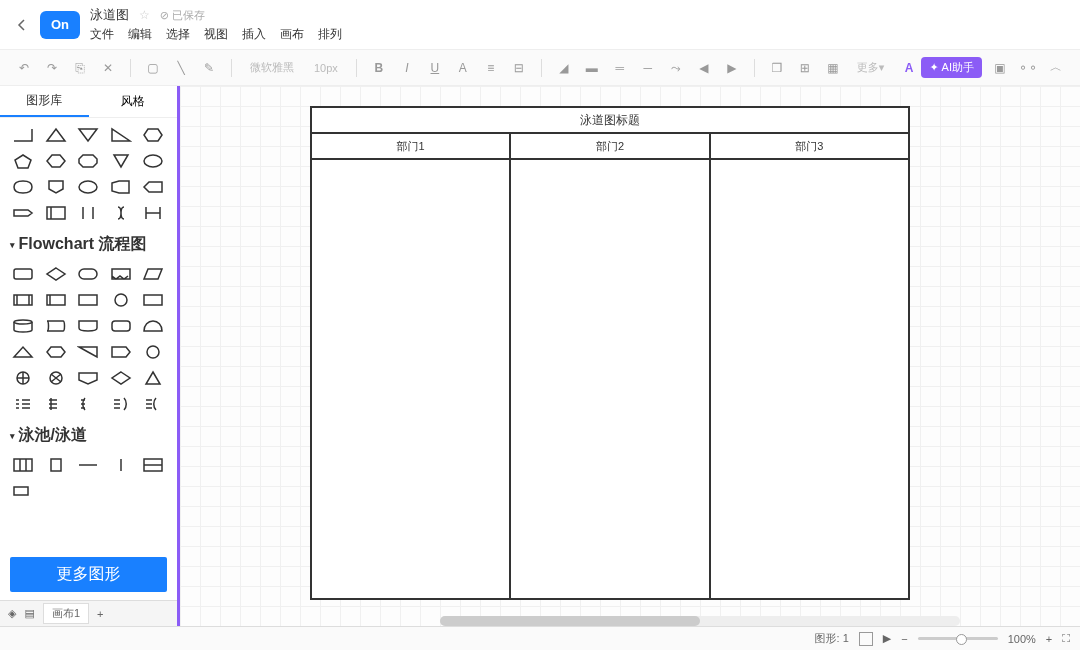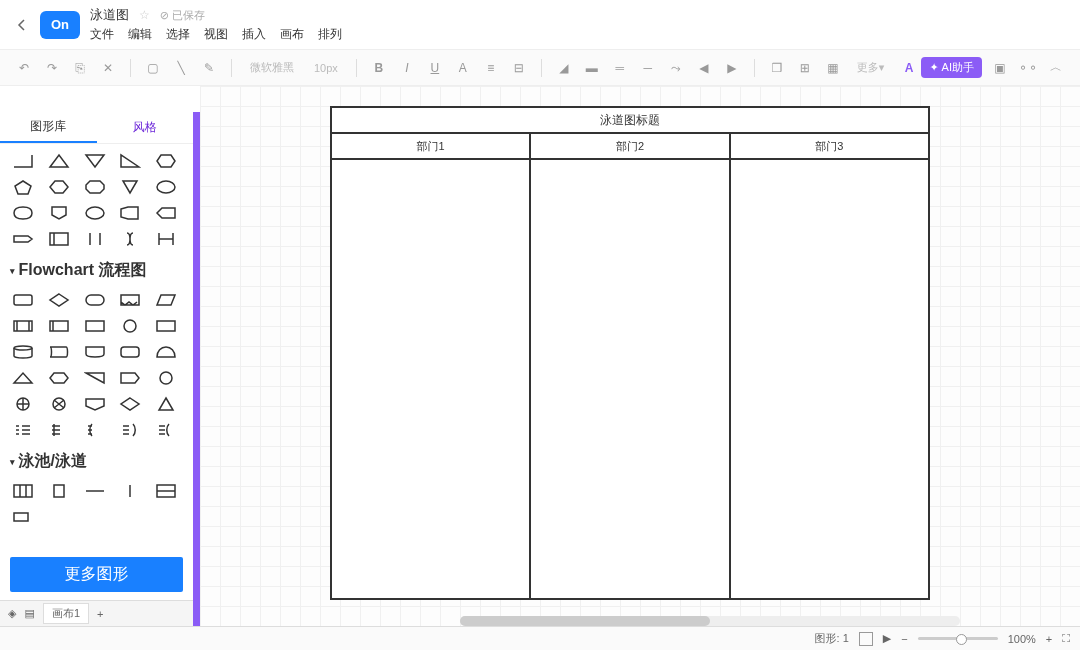--- a/index.html
+++ b/index.html
@@ -19,23 +19,23 @@
 .hicon{width:18px;height:18px;color:#666;cursor:pointer;display:flex;align-items:center;justify-content:center;}
 .avatar{width:28px;height:28px;border-radius:50%;background:linear-gradient(135deg,#8a9a5b,#6b8e23);}
 .toolbar{height:36px;background:#fafafa;border-bottom:1px solid #eee;display:flex;align-items:center;padding:0 14px;gap:8px;color:#888;}
 .tb-ico{width:20px;height:20px;display:flex;align-items:center;justify-content:center;cursor:pointer;color:#999;}
 .tb-sep{width:1px;height:18px;background:#ddd;margin:0 4px;}
 .tb-font{font-size:11px;color:#bbb;padding:0 6px;}
 .tb-right{margin-left:auto;display:flex;align-items:center;gap:8px;}
 .ai-btn{background:#8b5cf6;color:#fff;padding:3px 8px;border-radius:4px;font-size:11px;display:flex;align-items:center;gap:3px;}
 .ai-a{color:#8b5cf6;font-weight:bold;}
 .main{flex:1;display:flex;overflow:hidden;}
-.sidebar{width:200px;border-right:7px solid #8b5cf6;display:flex;flex-direction:column;background:#fff;margin-top:26px;}
+.sidebar{width:180px;border-right:3px solid #8b5cf6;display:flex;flex-direction:column;background:#fff;}
 .sb-tabs{height:32px;display:flex;border-bottom:1px solid #eee;}
-.sb-tab{flex:1;display:flex;align-items:center;justify-content:center;font-size:12px;cursor:pointer;color:#6d28d9;}
+.sb-tab{flex:1;display:flex;align-items:center;justify-content:center;font-size:12px;cursor:pointer;color:#000000;}
 .sb-tab.active{color:#333;border-bottom:2px solid #1980ff;}
 .sb-content{flex:1;overflow-y:auto;padding:8px 10px;position:relative;}
 .sb-content::-webkit-scrollbar{width:6px;}
 .sb-content::-webkit-scrollbar-thumb{background:#ccc;border-radius:3px;}
 .shape-grid{display:grid;grid-template-columns:repeat(5,1fr);gap:8px 6px;margin-bottom:12px;}
 .shape{width:26px;height:18px;display:flex;align-items:center;justify-content:center;cursor:pointer;}
 .shape svg{width:22px;height:16px;stroke:#333;stroke-width:1.5;fill:none;}
 .cat-title{font-size:16px;font-weight:bold;margin:6px 0 10px;display:flex;align-items:center;gap:4px;}
 .cat-title::before{content:"▾";font-size:9px;}
 .more-shapes{background:#1980ff;color:#fff;text-align:center;padding:7px;font-size:16px;cursor:pointer;margin:0 10px 8px;border-radius:2px;}

